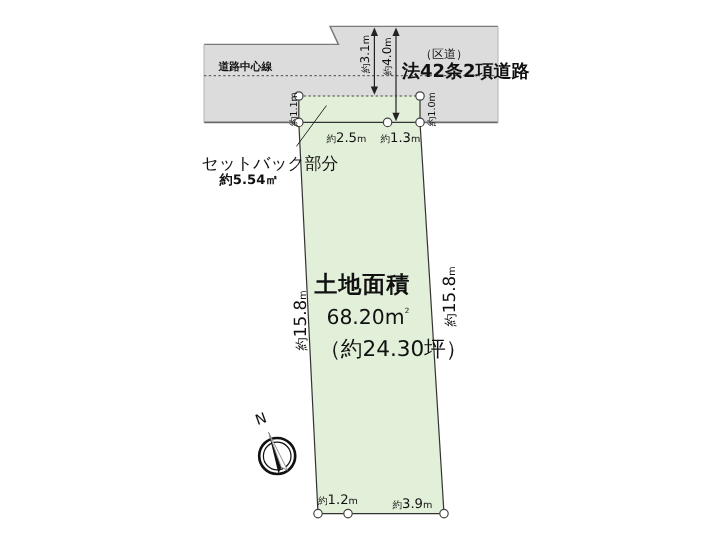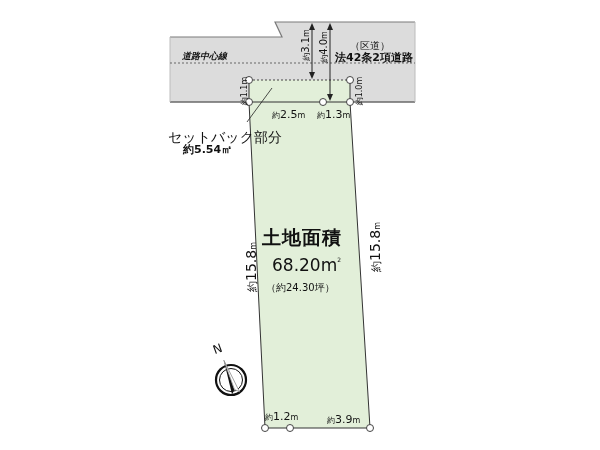--- a/index.html
+++ b/index.html
@@ -5,21 +5,21 @@
   html, body { margin: 0; padding: 0; background: #ffffff; }
   body { width: 600px; height: 450px; position: relative; overflow: hidden;
          font-family: "DejaVu Sans", sans-serif; color: #111; }
   #canvas { position: absolute; left: 0; top: 0; width: 600px; height: 450px; }
   .lbl { position: absolute; white-space: nowrap; line-height: 1; color: #111; }
   .sm { font-size: 8px; }
   .md { font-size: 11px; }
   .vert { transform-origin: center center; }
   .area-title { font-size: 19px; font-weight: bold; letter-spacing: 1px; }
   .area-val { font-size: 17px; }
-  .area-tsubo { font-size: 10px; }
+  .area-tsubo { font-size: 18px; }
   sup.tiny { font-size: 6px; vertical-align: top; }
   .unit { font-size: 8px; }
 </style>
 </head>
 <body>
 
 <svg id="canvas" viewBox="0 0 600 450" xmlns="http://www.w3.org/2000/svg">
 
   <polygon points="170,37 282,37 275,22 415,22 415,102 170,102" fill="#dcdcdc" stroke="none"></polygon>
   <polyline points="170,37 282,37 275,22 415,22" fill="none" stroke="#7a7a7a" stroke-width="1.2"></polyline>
@@ -62,23 +62,23 @@
   <g transform="translate(231,380)">
     <circle r="15" fill="#fff" stroke="#111" stroke-width="2.2"></circle>
     <circle r="11.5" fill="none" stroke="#111" stroke-width="1"></circle>
     <g transform="rotate(-20)">
       <polygon points="0,-21 -4,14 0,10" fill="#111"></polygon>
       <polygon points="0,-21 4,14 0,10" fill="#fff" stroke="#888" stroke-width="0.7"></polygon>
     </g>
   </g>
 </svg>
 
-<span class="lbl md" style="left:182px;top:52px;font-size:9px;font-weight:bold;font-style:italic;">道路中心線</span>
+<span class="lbl md" style="left:182px;top:52px;font-size:9px;font-weight:bold;">道路中心線</span>
 <span class="lbl md" style="left:350px;top:41px;font-size:10px;">（区道）</span>
-<span class="lbl md" style="left:335px;top:52px;font-size:11px;font-weight:bold;">法42条2項道路</span>
+<span class="lbl md" style="left:335px;top:52px;font-size:15px;font-weight:bold;">法42条2項道路</span>
 
 <span class="lbl vert" style="left:290px;top:40px;font-size:10px;transform:rotate(-90deg);"><span class="unit">約</span><span>3.1</span><span class="unit">m</span></span>
 <span class="lbl vert" style="left:308px;top:42px;font-size:10px;transform:rotate(-90deg);"><span class="unit">約</span><span>4.0</span><span class="unit">m</span></span>
 
 <span class="lbl sm vert" style="left:231px;top:87px;transform:rotate(-90deg);"><span>約</span><span>1.1</span><span>m</span></span>
 <span class="lbl sm vert" style="left:346px;top:87px;transform:rotate(-90deg);"><span>約</span><span>1.0</span><span>m</span></span>
 
 <span class="lbl" style="left:272px;top:109px;font-size:11px;"><span class="unit">約</span><span>2.5</span><span class="unit">m</span></span>
 <span class="lbl" style="left:317px;top:109px;font-size:11px;"><span class="unit">約</span><span>1.3</span><span class="unit">m</span></span>
 

